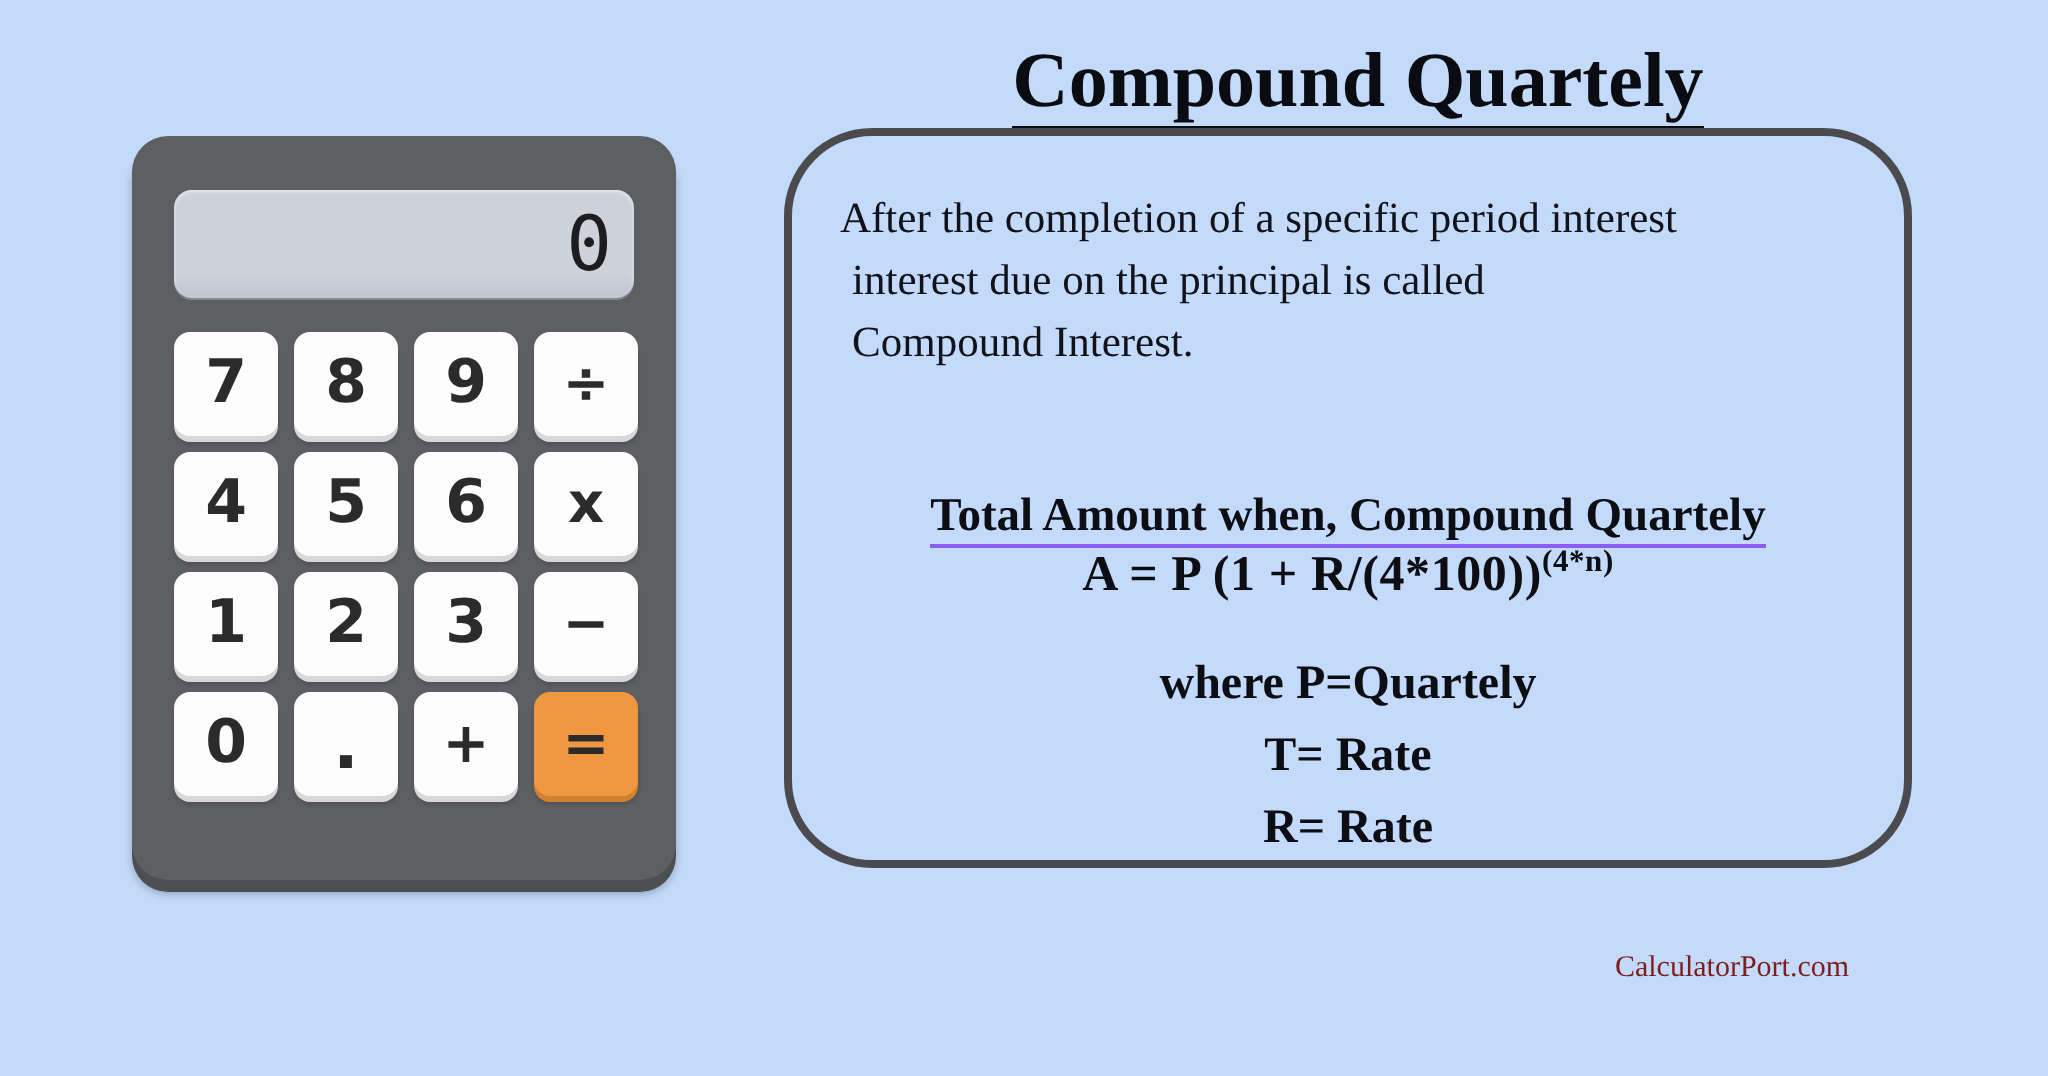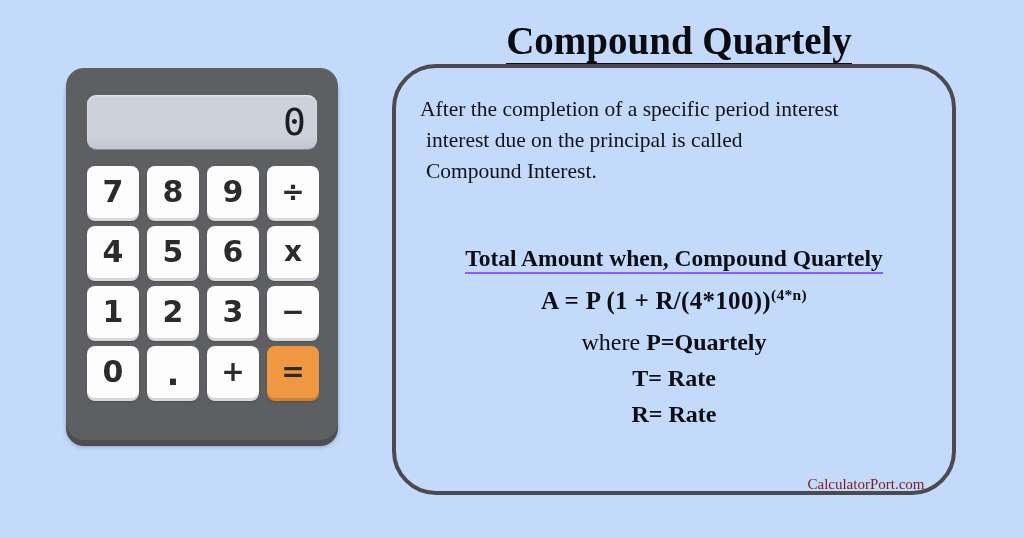--- a/index.html
+++ b/index.html
@@ -108,21 +108,21 @@
   #title span {
     border-bottom: 3px solid #0b0b12;
     padding-bottom: 1px;
   }
 
   #info-box {
     position: absolute;
     left: 392px;
     top: 64px;
     width: 564px;
-    height: 431px;
+    height: 370px;
     border: 4px solid #4b4b4f;
     border-radius: 44px;
     box-sizing: border-box;
   }
 
   #definition {
     position: absolute;
     left: 24px;
     top: 26px;
     width: 520px;
@@ -148,21 +148,21 @@
     color: #0d0d14;
   }
   #subheading span {
     border-bottom: 2px solid #8b5cf6;
     padding-bottom: 1px;
   }
 
   #formula {
     position: absolute;
     left: 0;
-    top: 219px;
+    top: 206px;
     width: 100%;
     text-align: center;
     font-family: "Liberation Serif", serif;
     font-size: 25px;
     font-weight: bold;
     color: #0d0d14;
     letter-spacing: 0.3px;
   }
   #formula sup {
     font-size: 0.62em;
@@ -174,21 +174,21 @@
     position: absolute;
     width: 100%;
     text-align: center;
     font-family: "Liberation Serif", serif;
     font-size: 24px;
     color: #0d0d14;
   }
   #where-p { top: 261px; }
   #where-t { top: 297px; }
   #where-r { top: 333px; }
-  .where-label { font-weight: normal; }
+  .where-label { font-weight: bold; }
   .where-val { font-weight: bold; }
 
   #footer {
     position: absolute;
     left: 756px;
     top: 476px;
     width: 220px;
     text-align: center;
     font-family: "Liberation Serif", serif;
     font-size: 15px;

